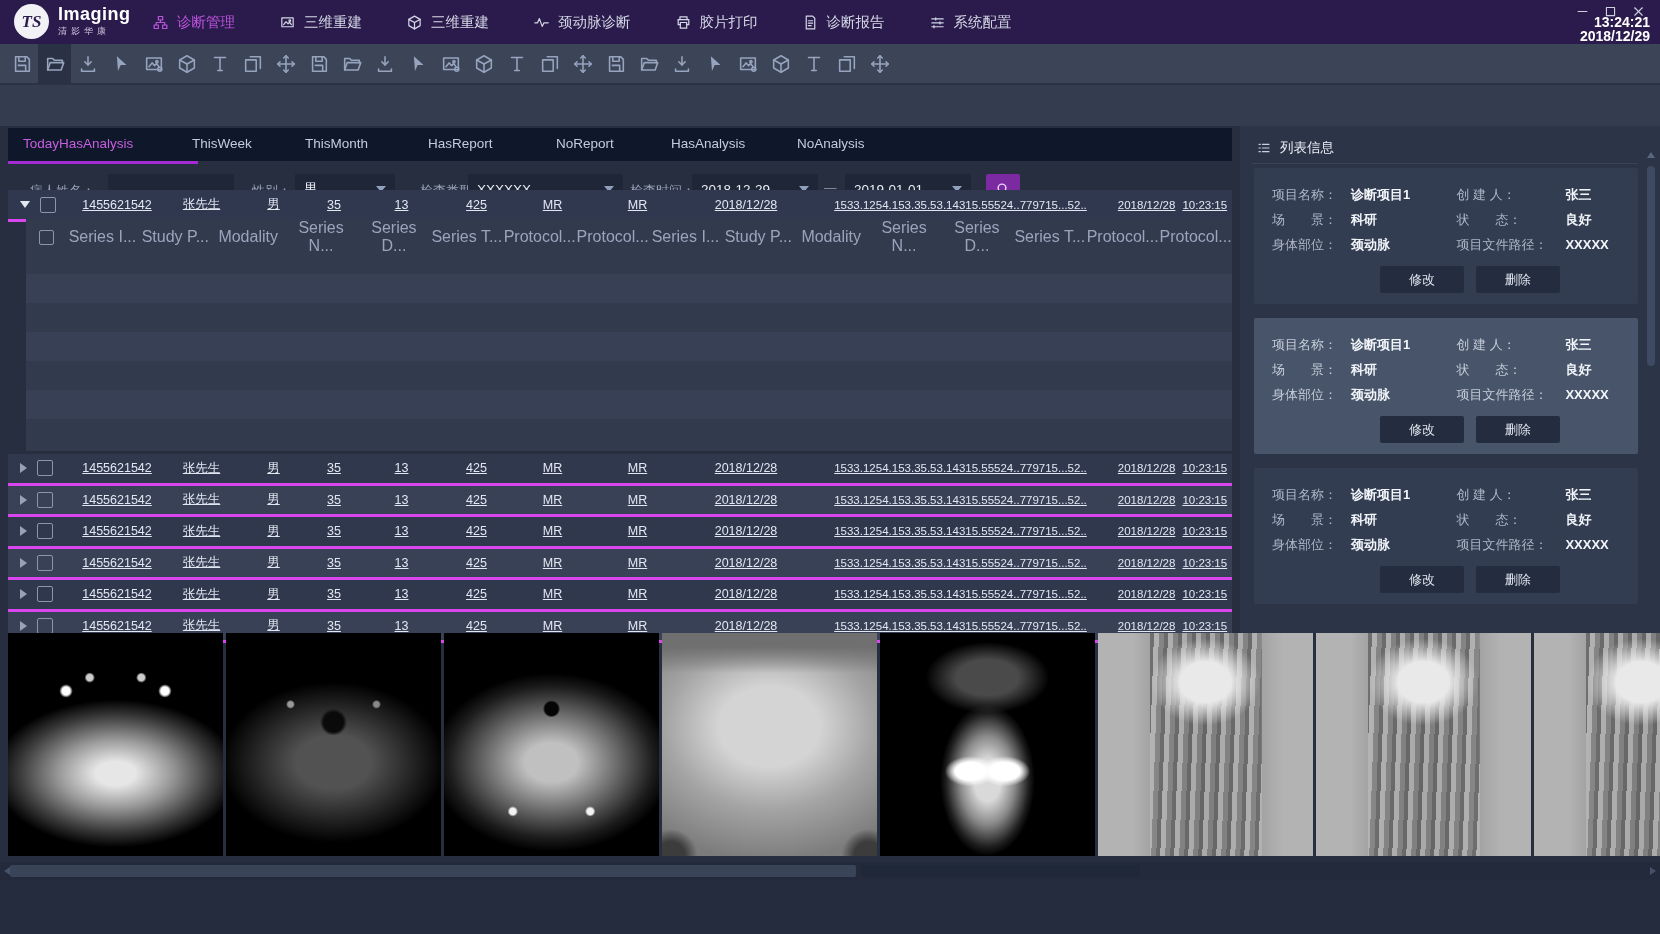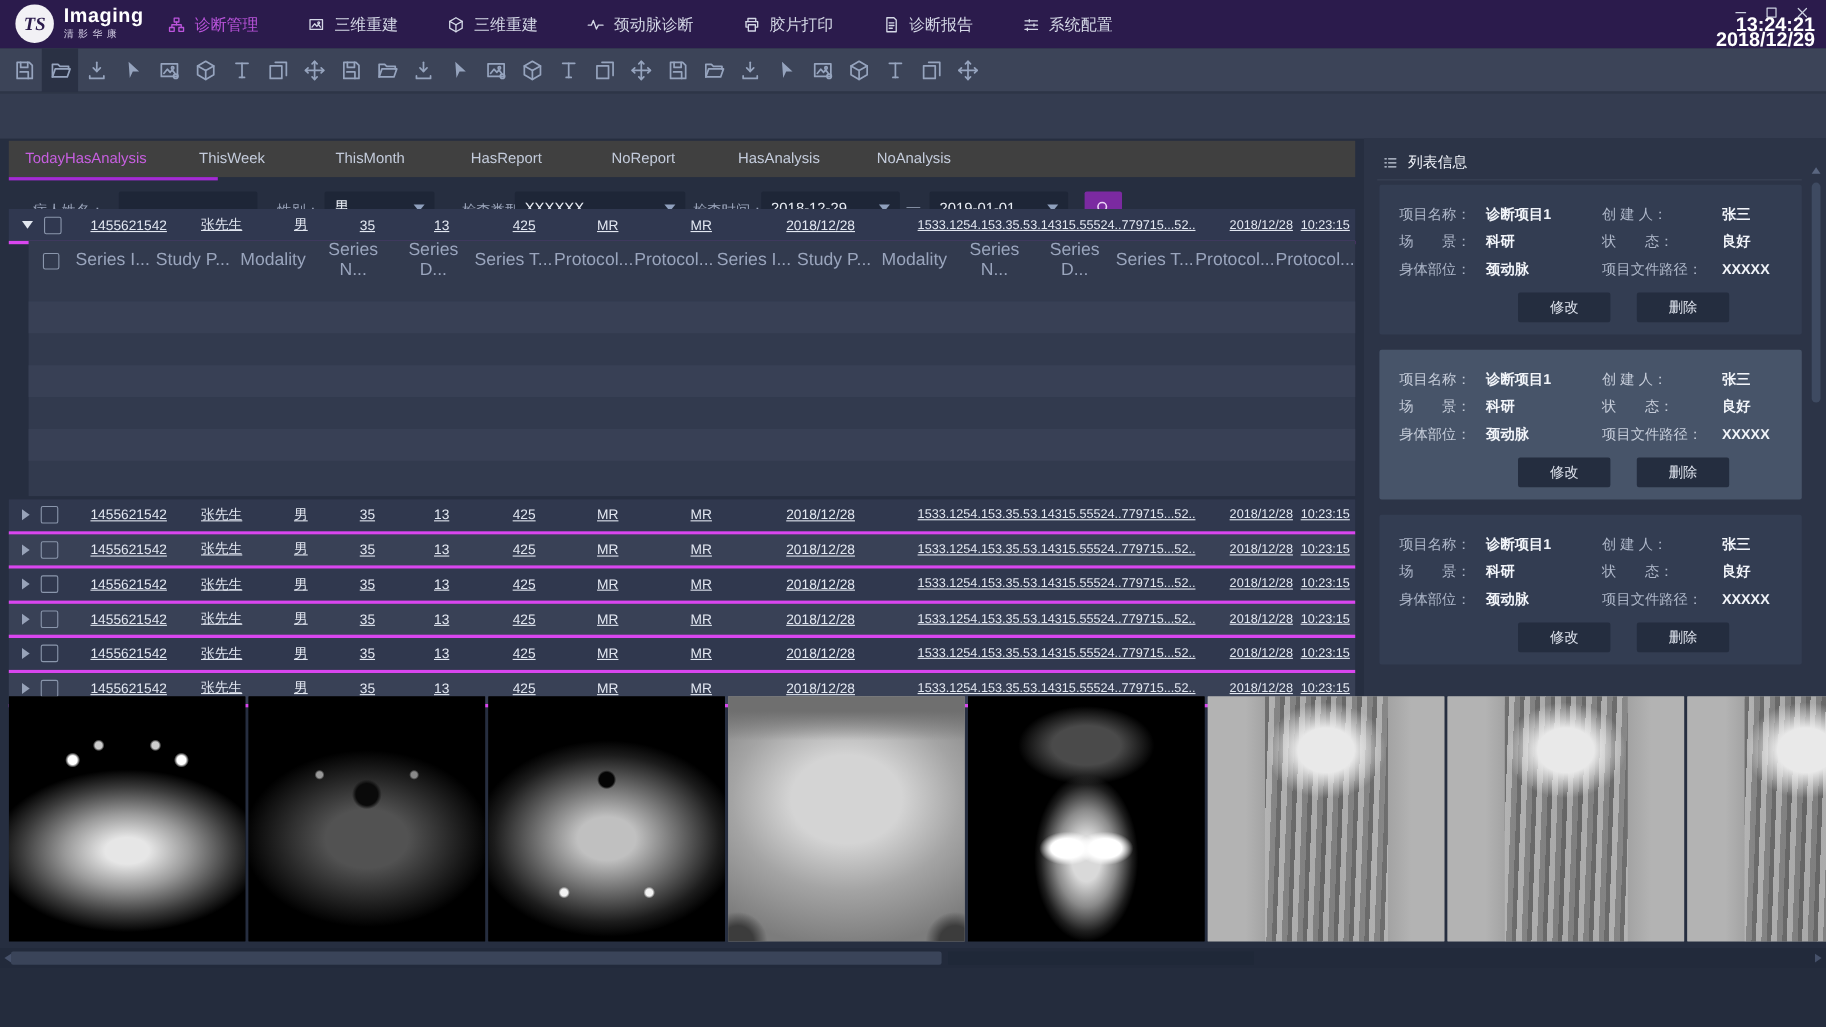--- a/index.html
+++ b/index.html
@@ -12,42 +12,42 @@
   .logo-circle{width:35px;height:35px;border-radius:50%;background:#f2f1f5;display:flex;align-items:center;justify-content:center;
     font-family:"Liberation Serif",serif;font-style:italic;font-weight:700;font-size:17px;color:#2b1b4c;}
   .logo-name{font-size:18px;font-weight:700;color:#fff;letter-spacing:.5px;line-height:18px;}
   .logo-sub{font-size:9px;color:#cfc9e0;letter-spacing:4px;margin-top:2px;}
   .nav{position:absolute;left:152px;top:0;height:44px;display:flex;align-items:center;gap:44px;}
   .nav-item{display:flex;align-items:center;gap:8px;color:#d4d8e6;font-size:14.5px;cursor:default;}
   .nav-item svg{width:17px;height:17px;}
   .nav-item.active{color:#bb54dc;}
   .winctl{position:absolute;top:4px;right:14px;display:flex;gap:13px;color:#ccd1e0;}
   .winctl span svg{width:15px;height:15px;}
-  .clock{position:absolute;right:10px;top:15px;text-align:right;font-weight:700;font-size:18px;line-height:14px;color:#fff;}
+  .clock{position:absolute;right:10px;top:15px;text-align:right;font-weight:700;font-size:14px;line-height:14px;color:#fff;}
 
   
   .toolbar{position:absolute;left:0;top:44px;width:1660px;height:40px;background:#3c4458;display:flex;align-items:stretch;padding-left:5px;box-shadow:inset 0 -1px 0 #2c3445;}
   .tbtn{width:33px;height:40px;display:flex;align-items:center;justify-content:center;color:#96a4be;}
   .tbtn svg{width:22px;height:22px;}
   .tbtn.sel{background:#2a3144;}
 
   
   .searchbar{position:absolute;left:0;top:84px;width:1660px;height:42px;background:#343c50;box-shadow:inset 0 1px 0 #2a3243;}
   .slabel{position:absolute;top:98px;color:#99a3b9;font-size:13px;}
   .sbox{position:absolute;top:90px;height:30px;background:#1e2637;border-radius:2px;display:flex;align-items:center;padding:0 9px;color:#e9edf5;font-size:13.5px;}
   .chev{width:0;height:0;border-left:5px solid transparent;border-right:5px solid transparent;border-top:6px solid #8fa0bd;margin-left:auto;}
   .dash{position:absolute;top:97px;color:#8b96ab;}
   .search-btn{position:absolute;top:90px;left:986px;width:34px;height:30px;background:#7b2aa1;border:none;border-radius:2px;display:flex;align-items:center;justify-content:center;color:#ecd3f8;cursor:pointer;}
   .search-btn svg{width:19px;height:19px;}
   .abtn{position:absolute;top:90px;height:30px;background:#262f42;border:1px solid #3c4759;border-radius:2px;display:flex;align-items:center;justify-content:center;gap:8px;color:#dde3ee;font-size:13px;cursor:pointer;font-family:inherit;}
   .abtn svg{width:16px;height:16px;color:#c9d1e0;}
 
   
   .left{position:absolute;left:8px;top:128px;width:1224px;height:500px;}
-  .tabsrow{position:absolute;left:0;top:0;width:100%;height:33px;background:#404040;}
+  .tabsrow{position:absolute;left:0;top:0;width:100%;height:33px;background:#0f172a;}
   .ftab{position:absolute;top:8px;color:#c4ccdc;font-size:13.5px;cursor:default;}
   .ftab.active{color:#c75fe0;}
   .tab-underline{position:absolute;left:0;top:33px;width:190px;height:3px;background:#a42bd4;}
   .grid12{display:grid;grid-template-columns:66px 86px 83px 61px 60px 75px 75px 77px 93px 124px 305px 119px;align-items:center;text-align:center;}
   .thead{position:absolute;left:0;top:36px;width:100%;height:26px;background:#414a5e;color:#c3cbda;font-size:12.5px;}
   .trow{height:29px;background:#303850;font-size:12.5px;color:#e2e7f1;border-bottom:3px solid #d946ef;text-decoration:underline;}
   .row1{position:absolute;left:0;top:62px;width:100%;}
   .fc{display:flex;align-items:center;gap:10px;padding-left:12px;}
   .tri-down{width:0;height:0;border-left:5px solid transparent;border-right:5px solid transparent;border-top:7px solid #e2e7f0;}
   .tri-right{width:0;height:0;border-top:5px solid transparent;border-bottom:5px solid transparent;border-left:7px solid #97a2b8;}
@@ -76,21 +76,21 @@
   .card{position:absolute;left:14px;width:384px;height:136px;background:#333d52;border-radius:2px;padding:14px 18px 0;box-sizing:border-box;font-size:13px;}
   .card.selected{background:#475469;}
   .crow{display:flex;line-height:25px;}
   .ccell-l{width:53%;display:flex;}
   .ccell-r{width:47%;display:flex;}
   .plab{display:inline-block;color:#aeb7c9;white-space:pre;}
   .plab.l{width:74px;margin-right:5px;}
   .plab.r{width:104px;margin-right:5px;}
   .card.selected .plab{color:#c6cdda;}
   .pval{font-weight:700;color:#f2f5fa;white-space:nowrap;}
-  .cbtns{margin-top:9px;display:flex;gap:24px;padding-left:108px;}
+  .cbtns{margin-top:9px;display:flex;gap:12px;padding-left:108px;}
   .cbtn{width:84px;height:27px;background:#242d3f;border:none;border-radius:2px;color:#dfe4ee;font-size:13px;cursor:pointer;font-family:inherit;}
   .vtrack{position:absolute;left:407px;top:40px;width:8px;height:200px;background:#3e4a61;border-radius:4px;}
   .up-arrow{position:absolute;left:407px;top:26px;width:0;height:0;border-left:4.5px solid transparent;border-right:4.5px solid transparent;border-bottom:6px solid #5a6680;}
 
   
   .thumbs{position:absolute;left:8px;top:633px;width:1652px;height:223px;display:flex;gap:3px;overflow:hidden;}
   .tile{flex:0 0 215px;height:223px;background:#000;}
   .t1{background:
     radial-gradient(circle 9px at 27% 26%, #fff 0 45%, rgba(255,255,255,0) 75%),
     radial-gradient(circle 9px at 73% 26%, #fff 0 45%, rgba(255,255,255,0) 75%),
@@ -505,21 +505,21 @@
             <path d="M4 18.5l2.8-8h14.7l-2.8 8z" fill="none" stroke="currentColor" stroke-width="1.7" stroke-linecap="round" stroke-linejoin="round"></path>
           </svg>
         </span>
       <span>打开项目</span>
     </button>
   </div>
 
   <div class="left">
     <div class="tabsrow">
       <span class="ftab active" style="left:15px">TodayHasAnalysis</span>
-      <span class="ftab" style="left:173px">ThisWeek</span>
+      <span class="ftab" style="left:184px">ThisWeek</span>
       <span class="ftab" style="left:297px">ThisMonth</span>
       <span class="ftab" style="left:420px">HasReport</span>
       <span class="ftab" style="left:548px">NoReport</span>
       <span class="ftab" style="left:663px">HasAnalysis</span>
       <span class="ftab" style="left:789px">NoAnalysis</span>
     </div>
     <div class="tab-underline"></div>
 
 
     <div class="trow grid12 row1">

